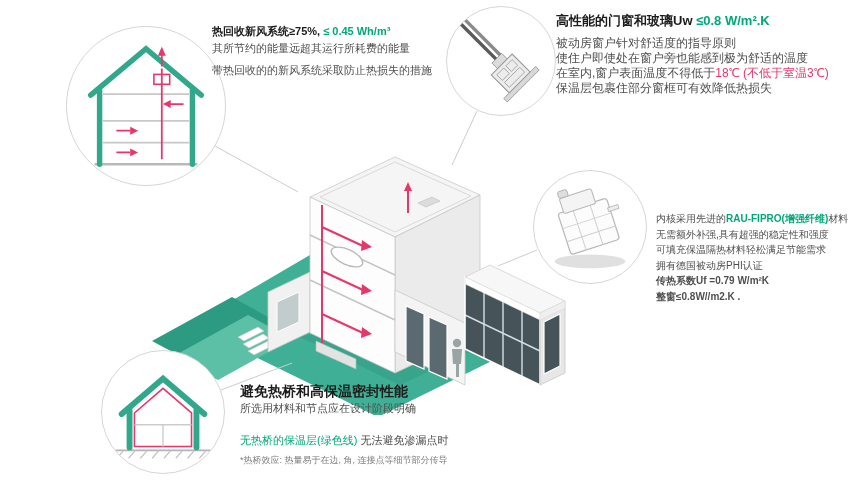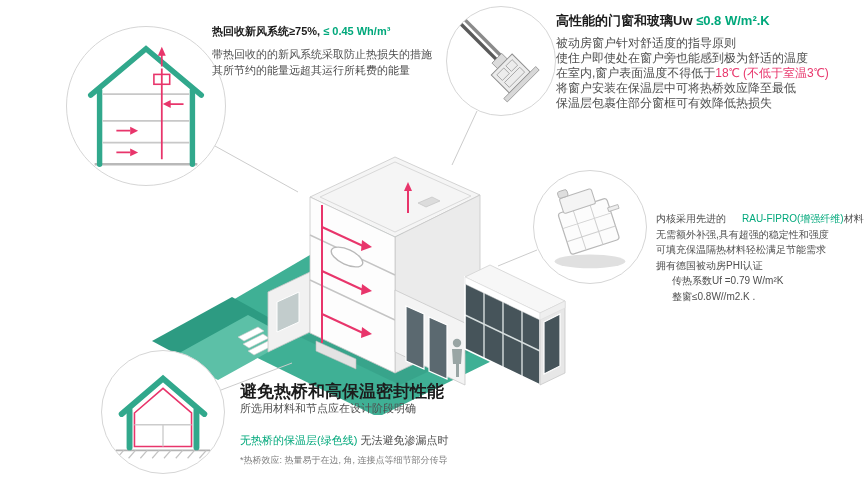--- a/index.html
+++ b/index.html
@@ -7,30 +7,30 @@
     position:relative;width:865px;height:492px;background:#ffffff;overflow:hidden;
     font-family:"Liberation Sans",sans-serif;color:#4f4f4f;
   }
   .abs{position:absolute;}
   .circle{
     position:absolute;border-radius:50%;background:#ffffff;border:1px solid #d6d6d6;
     display:flex;align-items:center;justify-content:center;overflow:hidden;box-sizing:border-box;
   }
   .tblock{position:absolute;}
   .ttl{font-weight:700;font-size:11px;color:#1c1c1c;line-height:18px;}
-  .ttl-sm{font-weight:700;font-size:17px;color:#1c1c1c;line-height:17px;}
+  .ttl-sm{font-weight:700;font-size:14px;color:#1c1c1c;line-height:17px;}
   .green{color:#00a87b;}
   .red{color:#e8356b;}
   .b11{font-size:11px;line-height:16px;color:#4f4f4f;}
   .b10{font-size:12px;line-height:15px;color:#4f4f4f;}
   .b10p{font-size:10px;line-height:15.5px;color:#4f4f4f;}
   .gap-top{margin-top:6px;}
   .gap8{margin-top:16px;}
   .footnote{font-size:9px;line-height:12px;color:#7d7d7d;margin-top:6px;}
-  .bold{font-weight:400;padding-left:16px;}
+  .bold{font-weight:700;}
 </style>
 </head>
 <body>
 
 <div class="canvas">
 
   <svg class="abs" style="left:150px;top:85px;" width="420" height="330" viewBox="0 0 420 330">
 
     <g>
       <polygon points="40,240 225,132 415,240 228,332" fill="#3fb095"></polygon>
@@ -182,30 +182,29 @@
         <path d="M28,60 L28,98"></path>
         <path d="M96,60 L96,98"></path>
       </g>
       <path d="M33,63 L62,38 L91,63 L91,97 L33,97 Z" stroke="#e8356b" stroke-width="1.6" fill="none"></path>
       <path d="M33,75 L91,75 M62,75 L62,97" stroke="#cccccc" stroke-width="1.4" fill="none"></path>
     </svg>
   </div>
 
   <div class="tblock" style="left:212px;top:22px;width:350px;">
     <div class="ttl"><span>热回收新风系统≥75%,</span><span class="green"> ≤ 0.45 Wh/m³</span></div>
+    <div class="b11">其所节约的能量远超其运行所耗费的能量</div>
     <div class="b11 gap-top">带热回收的的新风系统采取防止热损失的措施</div>
-    <div class="b11">其所节约的能量远超其运行所耗费的能量</div>
   </div>
 
   <div class="tblock" style="left:556px;top:12px;width:278px;">
     <div class="ttl" style="font-size:13px;"><span>高性能的门窗和玻璃Uw </span><span class="green">≤0.8 W/m².K</span></div>
     <div class="b10 gap-top">被动房窗户针对舒适度的指导原则</div>
     <div class="b10">使住户即使处在窗户旁也能感到极为舒适的温度</div>
     <div class="b10"><span>在室内,窗户表面温度不得低于</span><span class="red">18℃ (不低于室温3℃)</span></div>
-    <div class="b10">将窗户安装在保温层中可将热桥效应降至最低</div>
     <div class="b10">保温层包裹住部分窗框可有效降低热损失</div>
   </div>
 
   <div class="tblock" style="left:656px;top:211px;width:210px;">
     <div class="b10p"><span>内核采用先进的</span><span class="green bold">RAU-FIPRO(增强纤维)</span><span>材料</span></div>
     <div class="b10p">无需额外补强,具有超强的稳定性和强度</div>
     <div class="b10p">可填充保温隔热材料轻松满足节能需求</div>
     <div class="b10p">拥有德国被动房PHI认证</div>
     <div class="b10p green bold">传热系数Uf =0.79 W/m²K</div>
     <div class="b10p green bold">整窗≤0.8W//m2.K .</div>

